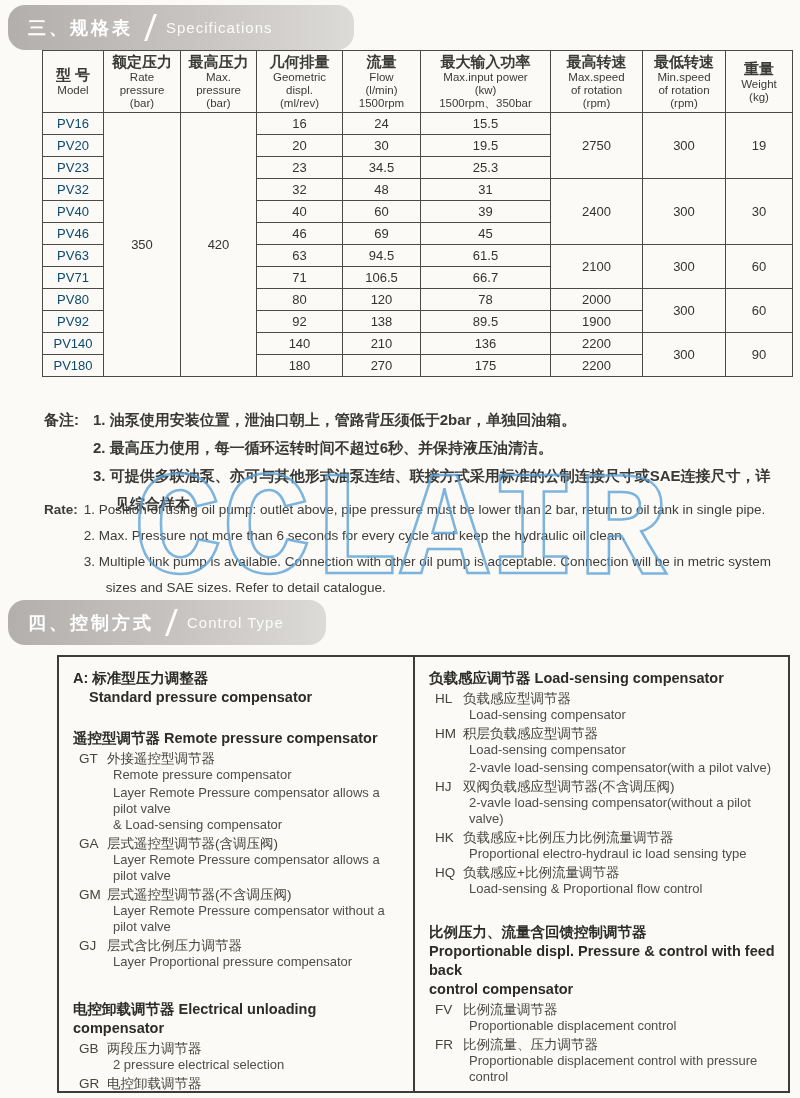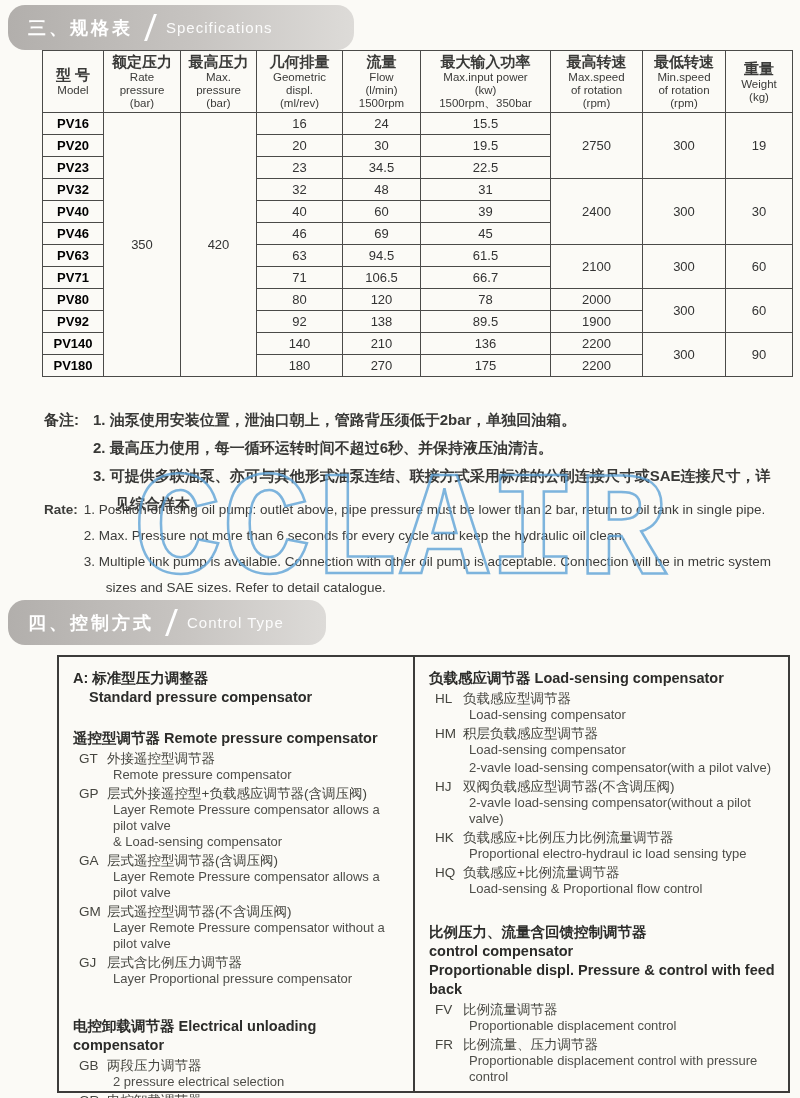--- a/index.html
+++ b/index.html
@@ -28,21 +28,21 @@
   }
   .spec-table th, .spec-table td { border:1.6px solid #4a4a48; }
   .spec-table thead tr { height:62px; }
   .spec-table th { padding:2px 0; vertical-align:middle; text-align:center; background:transparent; }
   .th-zh { font-size:15px; font-weight:bold; color:#3a3a38; line-height:18px; }
   .th-en { font-size:11.5px; font-weight:normal; color:#3a3a38; line-height:13px; }
   .spec-table td {
     text-align:center; font-size:13px; color:#333;
     height:21px; padding:0; line-height:15px;
   }
-  .spec-table td.model-cell { font-weight:bold; color:#000000;margin-left:32px; }
+  .spec-table td.model-cell { font-weight:normal; color:#0c4a6e;margin-left:32px; }
 
   
   .notes { position:absolute; display:flex; align-items:flex-start; }
   .notes-zh { left:44px; top:406px; width:736px; font-size:15px; line-height:28px; color:#38383; color:#383836; font-weight:bold;gap:8px; }
   .notes-en { left:44px; top:497px; width:748px; font-size:13.5px; line-height:26px; color:#3c3c3a; font-weight:normal; }
   .note-label { white-space:nowrap; margin-right:6px; font-weight:bold; }
   .note-items { flex:1; }
   .note-line { padding-left:22px; text-indent:-22px; }
 
   
@@ -163,21 +163,21 @@
       <tr>
         <td class="model-cell">PV20</td>
         <td>20</td>
         <td>30</td>
         <td>19.5</td>
       </tr>
       <tr>
         <td class="model-cell">PV23</td>
         <td>23</td>
         <td>34.5</td>
-        <td>22.5</td>
+        <td>25.3</td>
       </tr>
       <tr>
         <td class="model-cell">PV32</td>
         <td>32</td>
         <td>48</td>
         <td>31</td>
         <td rowspan="3">2400</td>
         <td rowspan="3">300</td>
         <td rowspan="3">30</td>
       </tr>
@@ -275,21 +275,20 @@
         <div class="ctl-heading">A: 标准型压力调整器</div>
         <div class="ctl-heading ind">Standard pressure compensator</div>
       </div>
       <div class="ctl-group">
         <div class="ctl-heading">遥控型调节器 Remote pressure compensator</div>
         <div class="ctl-item">
           <div class="ctl-zh"><span class="ctl-code">GT</span><span>外接遥控型调节器</span></div>
           <div class="ctl-en">Remote pressure compensator</div>
         </div>
         <div class="ctl-item">
-          <div class="ctl-zh"><span class="ctl-code">GP</span><span>层式外接遥控型+负载感应调节器(含调压阀)</span></div>
           <div class="ctl-en">Layer Remote Pressure compensator allows a pilot valve</div>
           <div class="ctl-en">&amp; Load-sensing compensator</div>
         </div>
         <div class="ctl-item">
           <div class="ctl-zh"><span class="ctl-code">GA</span><span>层式遥控型调节器(含调压阀)</span></div>
           <div class="ctl-en">Layer Remote Pressure compensator allows a pilot valve</div>
         </div>
         <div class="ctl-item">
           <div class="ctl-zh"><span class="ctl-code">GM</span><span>层式遥控型调节器(不含调压阀)</span></div>
           <div class="ctl-en">Layer Remote Pressure compensator without a pilot valve</div>
@@ -332,22 +331,22 @@
           <div class="ctl-zh"><span class="ctl-code">HK</span><span>负载感应+比例压力比例流量调节器</span></div>
           <div class="ctl-en">Proportional electro-hydraul ic load sensing type</div>
         </div>
         <div class="ctl-item">
           <div class="ctl-zh"><span class="ctl-code">HQ</span><span>负载感应+比例流量调节器</span></div>
           <div class="ctl-en">Load-sensing &amp; Proportional flow control</div>
         </div>
       </div>
       <div class="ctl-group">
         <div class="ctl-heading">比例压力、流量含回馈控制调节器</div>
+        <div class="ctl-heading">Proportionable displ. Pressure &amp; control with feed back</div>
         <div class="ctl-heading">control compensator</div>
-        <div class="ctl-heading">Proportionable displ. Pressure &amp; control with feed back</div>
         <div class="ctl-item">
           <div class="ctl-zh"><span class="ctl-code">FV</span><span>比例流量调节器</span></div>
           <div class="ctl-en">Proportionable displacement control</div>
         </div>
         <div class="ctl-item">
           <div class="ctl-zh"><span class="ctl-code">FR</span><span>比例流量、压力调节器</span></div>
           <div class="ctl-en">Proportionable displacement control with pressure control</div>
         </div>
       </div>
     </div>

